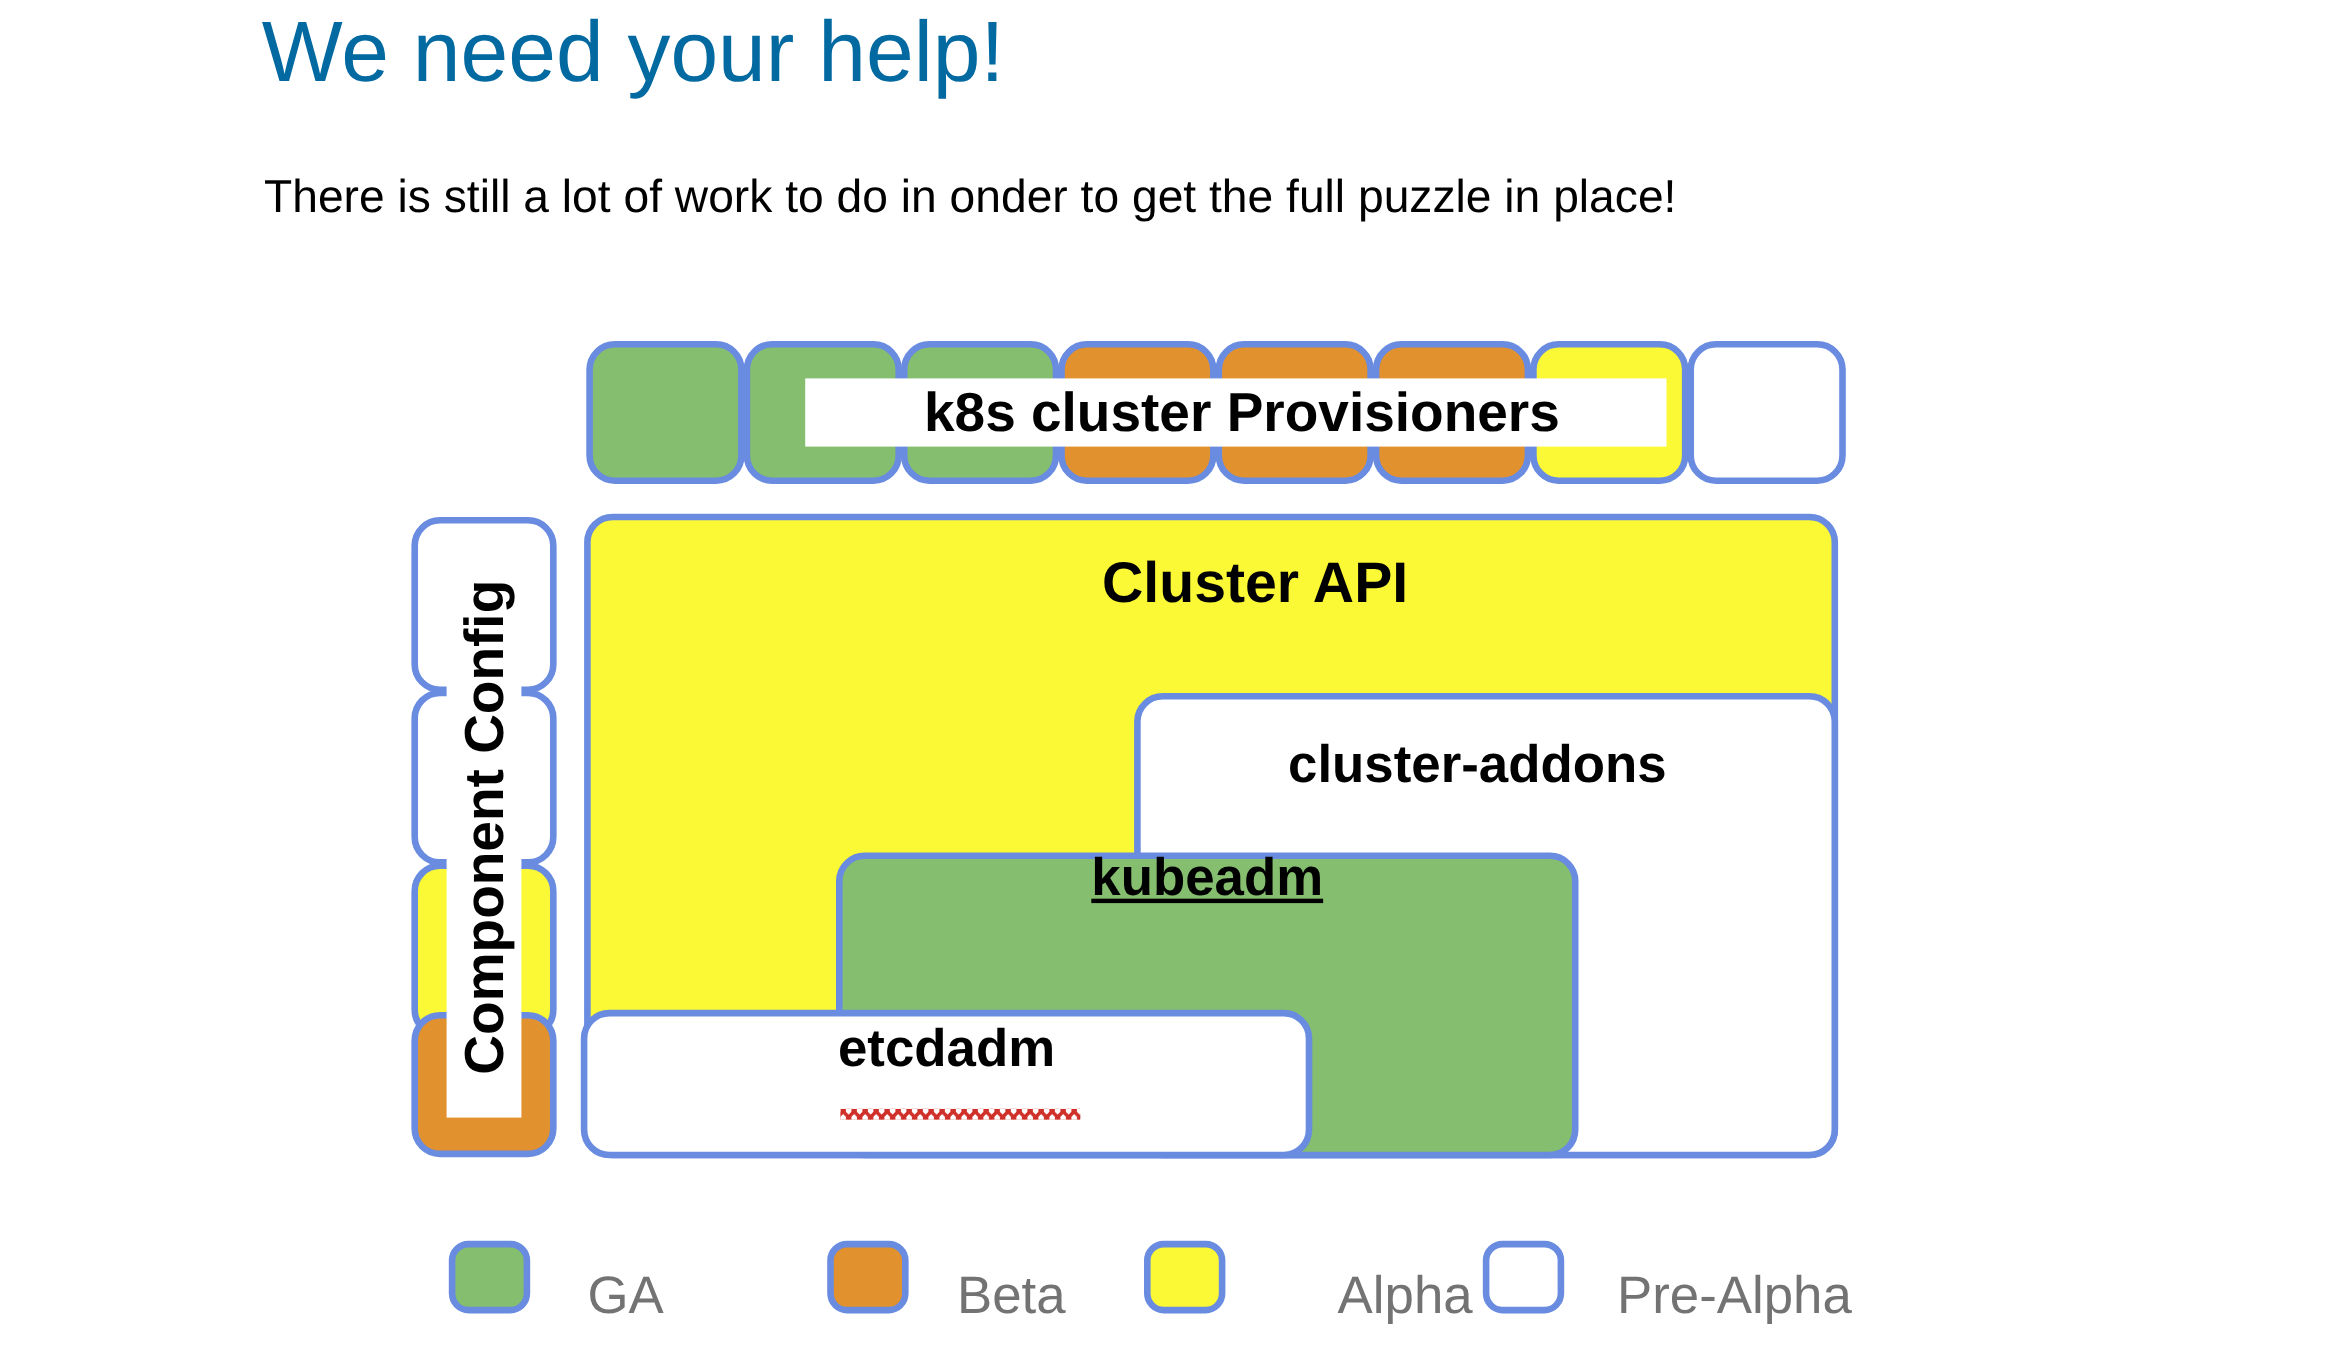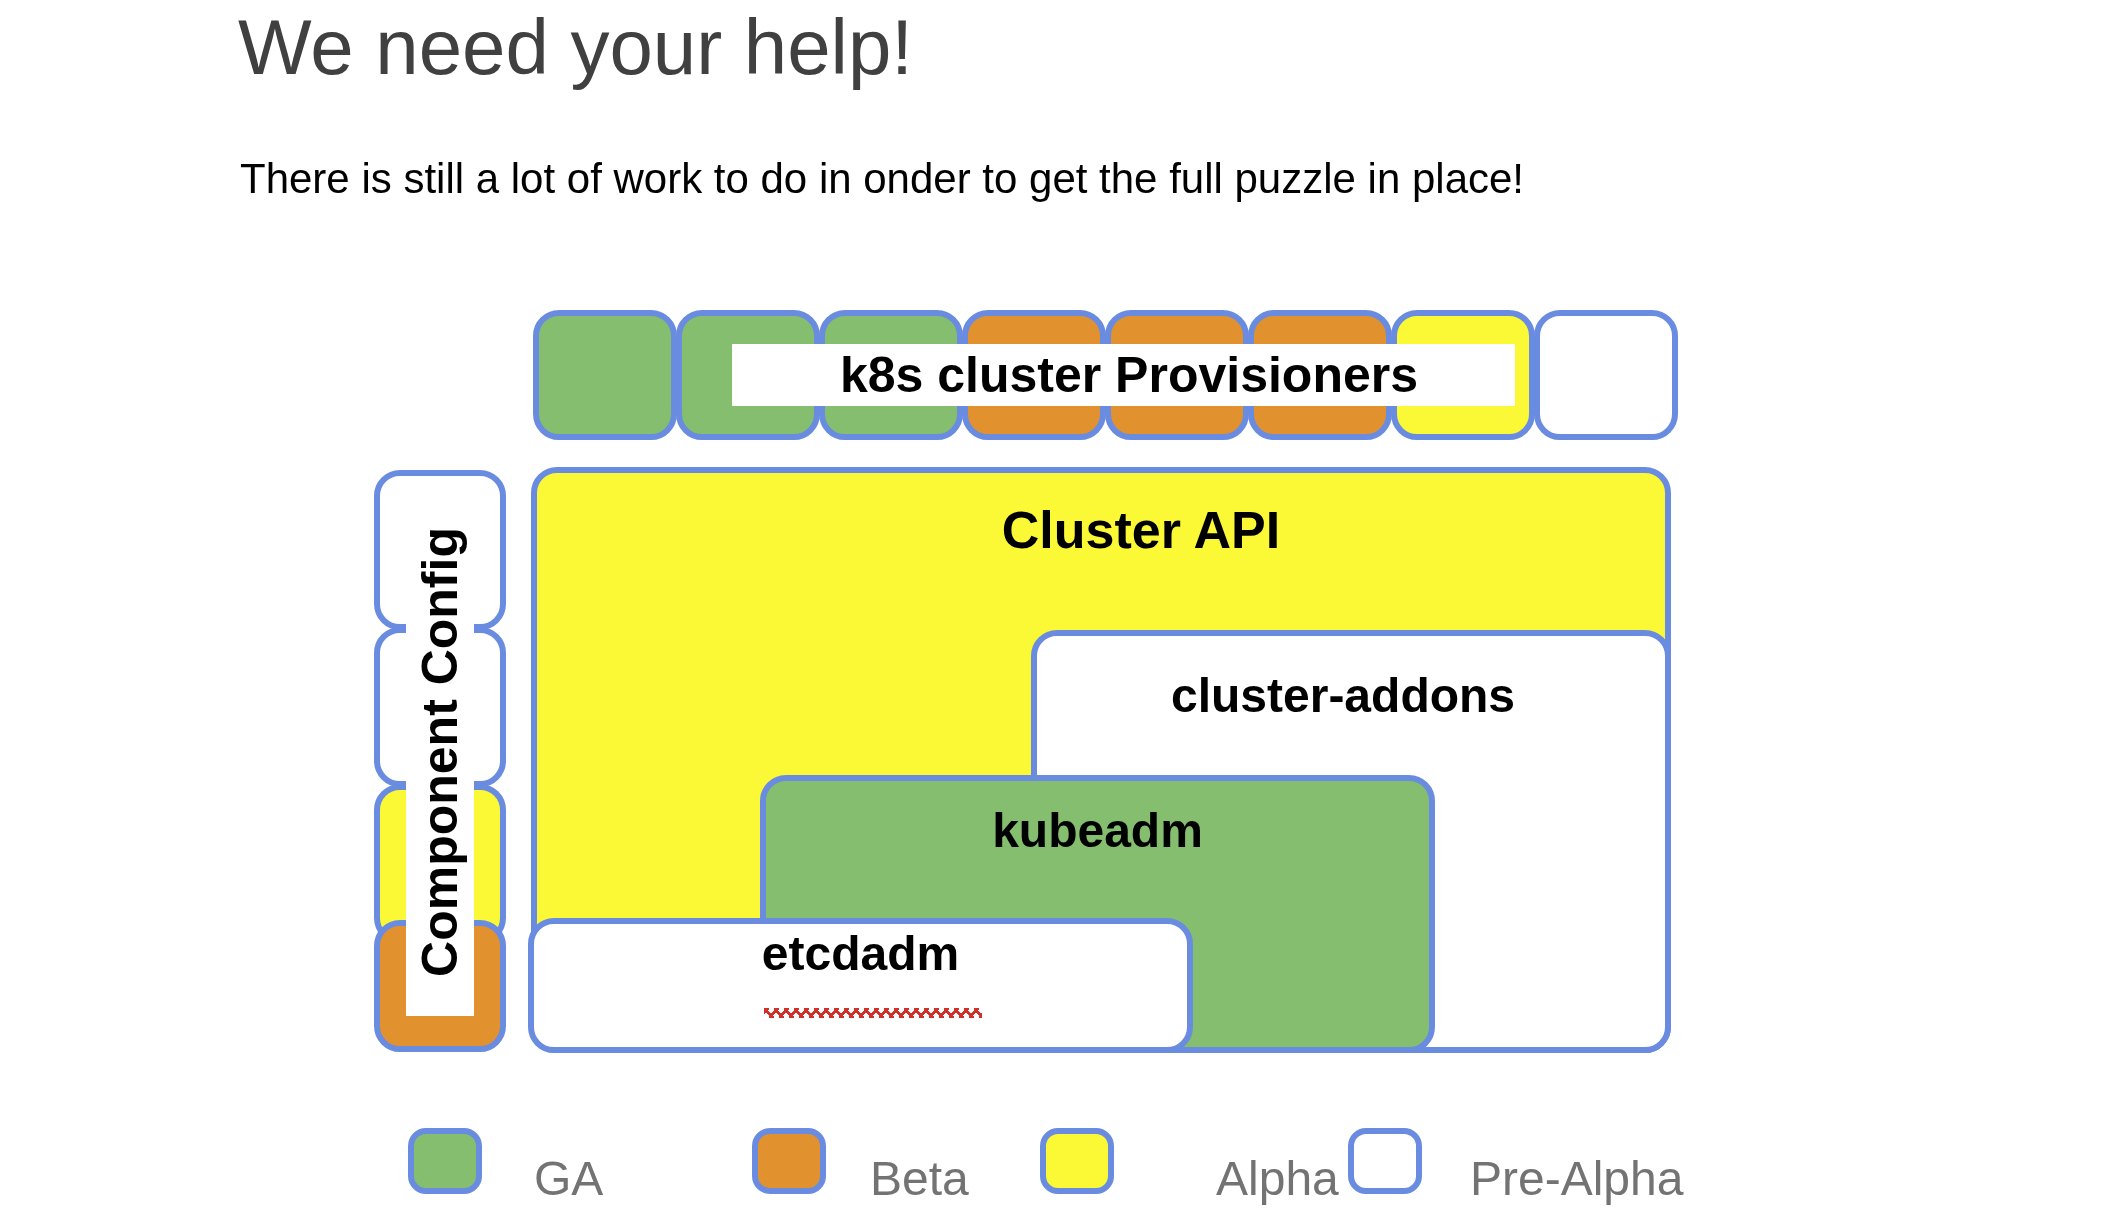--- a/index.html
+++ b/index.html
@@ -21,21 +21,21 @@
 
   
   .title {
     position: absolute;
     left: 238px;
     top: 8px;
     font-size: 78px;
     font-weight: normal;
     line-height: 1.0;
     white-space: nowrap;
-    color: #404040;
+    color: #0369a1;
   }
   .subtitle {
     position: absolute;
     left: 240px;
     top: 158px;
     font-size: 42px;
     font-weight: normal;
     line-height: 1.0;
     white-space: nowrap;
     color: #000;
@@ -151,21 +151,21 @@
   <div class="boxlabel" style="left:531px; top:500px; width:1140px; height:60px; z-index:5; font-size:52px;margin-left:40px;">
     <span>Cluster API</span>
   </div>
 
   <div class="box white" style="left:1031px; top:630px; width:640px; height:423px; z-index:2;"></div>
   <div class="boxlabel" style="left:1023px; top:665px; width:640px; height:60px; z-index:6; font-size:48px;">
     <span>cluster-addons</span>
   </div>
 
   <div class="box green" style="left:760px; top:775px; width:675px; height:278px; z-index:3;"></div>
-  <div class="boxlabel" style="left:760px; top:800px; width:675px; height:60px; z-index:7; font-size:48px;">
+  <div class="boxlabel" style="left:760px; top:768px; width:675px; height:60px; z-index:7; font-size:48px;text-decoration:underline;">
     <span>kubeadm</span>
   </div>
 
   <div class="box white" style="left:528px; top:918px; width:665px; height:135px; z-index:4;"></div>
   <div class="boxlabel" style="left:528px; top:923px; width:665px; height:60px; z-index:8; font-size:48px;">
     <span>etcdadm</span>
   </div>
   <div class="squiggle" style="left:764px; top:1008px; width:218px; z-index:9;"></div>
 
   <div class="legend-swatch" style="left:408px;  top:1128px; background:#84BE6E;"></div>

